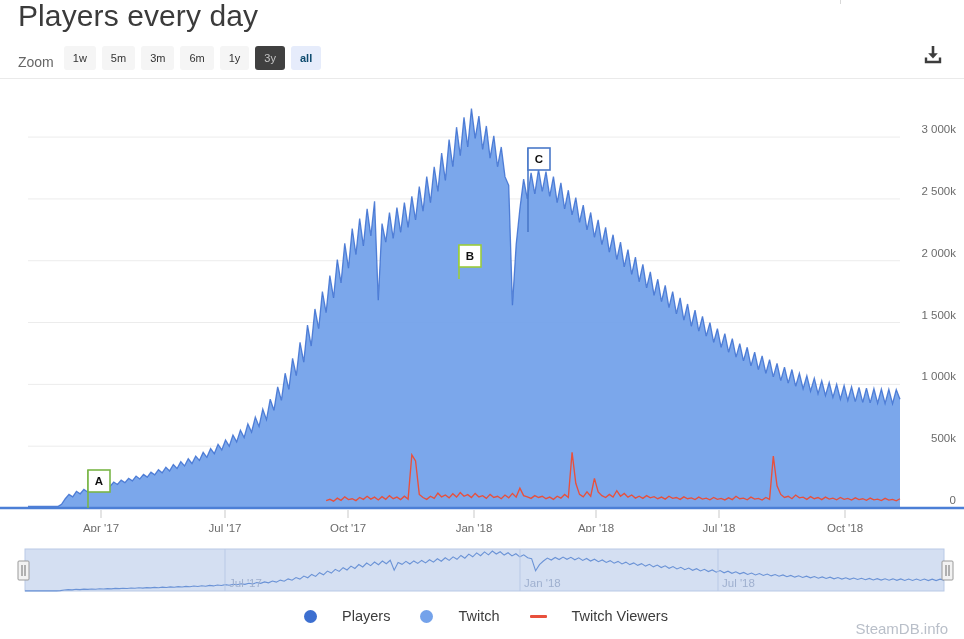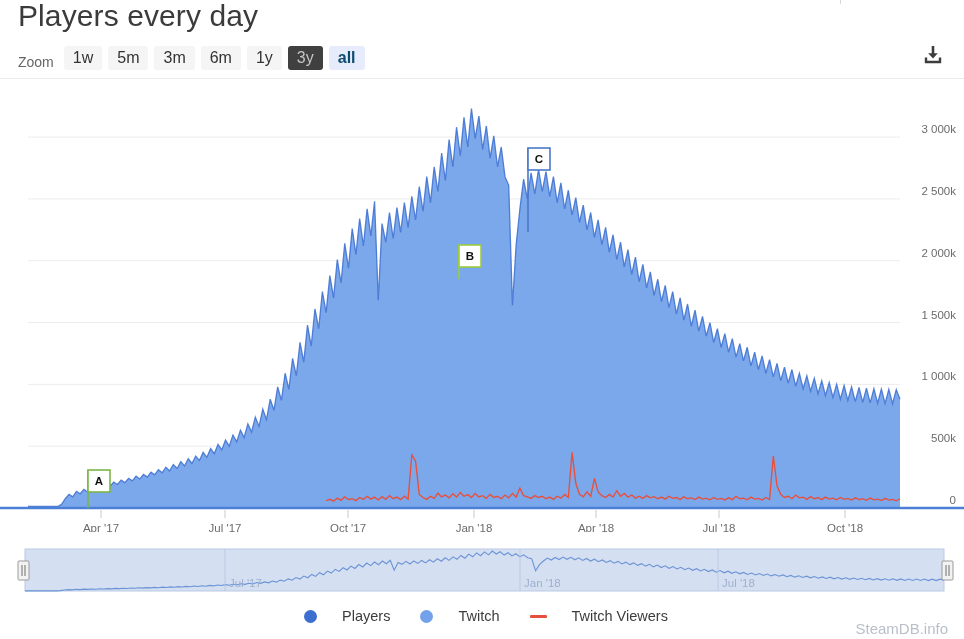--- a/index.html
+++ b/index.html
@@ -18,21 +18,21 @@
     position:absolute;left:18px;top:-4px;
     font-size:30px;font-weight:400;color:#3b3b3b;
     letter-spacing:.1px;line-height:40px;
   }
   .zoom-bar{
     position:absolute;left:18px;top:44px;
     display:flex;align-items:flex-end;gap:6px;height:26px;
   }
   .zoom-label{font-size:14px;color:#666;margin-right:4px;}
   .zoom-btn{
-    font-size:16px;color:#333;background:#f5f5f5;
+    font-size:11px;color:#333;background:#f5f5f5;
     border:none;border-radius:3px;
     padding:4px 9px;line-height:16px;cursor:pointer;
   }
   .zoom-btn.disabled{color:#c4c4c4;background:#404040;cursor:default;}
   .zoom-btn.active{background:#e6ecfb;color:#0c4a6e;font-weight:bold;}
 
   .download-icon{
     position:absolute;right:18px;top:42px;
     width:26px;height:26px;cursor:pointer;
   }

